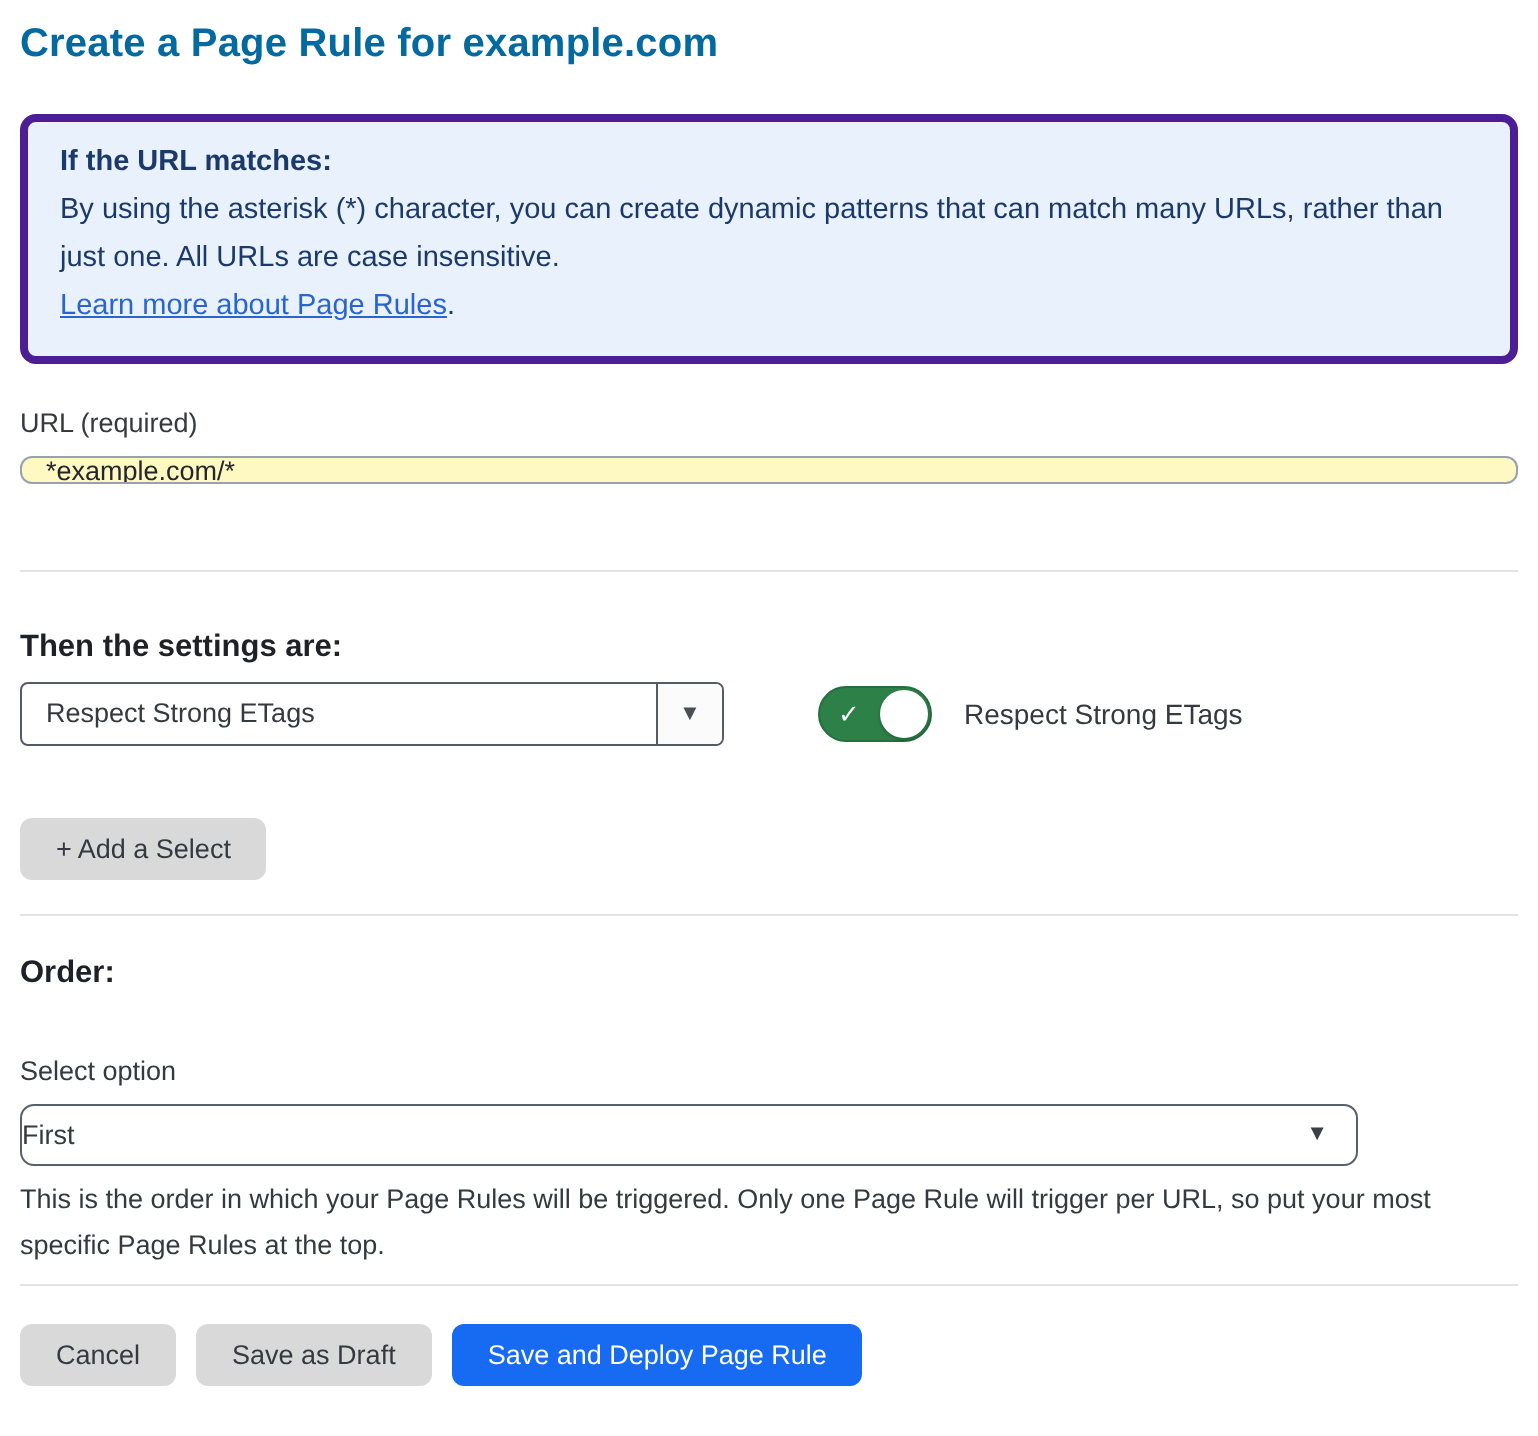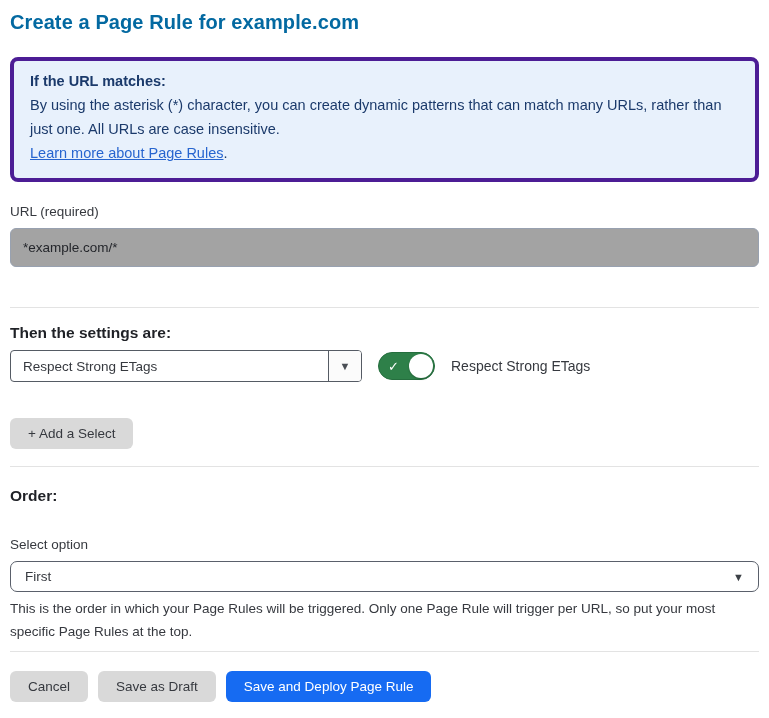--- a/index.html
+++ b/index.html
@@ -42,22 +42,22 @@
   .field-label {
     font-size: 13.5px;
     color: #36393f;
     line-height: 16px;
   }
   .label-url { margin-top: 22px; }
 
   .url-input {
     margin-top: 8px;
     width: 749px;
-    height: 39px;
-    background: #a3a3a3;
+    height: 14px;
+    background: #fef9c3;
     border: 1px solid #98a1b0;
     border-radius: 6px;
     padding: 0 12px;
     font-size: 13.5px;
     color: #24262b;
     font-family: "Liberation Sans", sans-serif;
     outline: none;
   }
 
   .divider {
@@ -68,30 +68,31 @@
   .divider-1 { margin-top: 40px; }
   .divider-2 { margin-top: 17px; }
   .divider-3 { margin-top: 8px; }
 
   .section-heading {
     font-size: 15.5px;
     font-weight: 700;
     color: #1f2126;
     line-height: 18px;
   }
-  .heading-settings { margin-top: 16px; }
+  .heading-settings { margin-top: 29px; }
   .heading-order { margin-top: 20px; }
 
   .label-pick { margin-top: 22px; }
   .label-order-select { margin-top: 32px; }
 
   .setting-row {
     margin-top: 8px;
     display: flex;
     align-items: center;
+    gap: 31px;
   }
 
   .setting-select {
     width: 352px;
     height: 32px;
     background: #ffffff;
     border: 1px solid #555b64;
     border-radius: 4px;
     display: flex;
     align-items: stretch;
@@ -167,28 +168,28 @@
     line-height: 31px;
     display: inline-block;
   }
   .btn-gray { background: #d9d9d9; color: #36393f; }
   .btn-blue { background: #166bf2; color: #ffffff; }
 
   .add-setting-btn { margin-top: 36px; }
 
   .order-select {
     margin-top: 8px;
-    width: 749px;
+    width: 669px;
     height: 31px;
     background: #ffffff;
     border: 1px solid #5a606b;
     border-radius: 7px;
     display: flex;
     align-items: center;
-    padding: 0 14px 0 14px;
+    padding: 0 14px 0 0;
     font-size: 13.5px;
     color: #36393f;
     cursor: pointer;
     justify-content: space-between;
   }
   .order-select-arrow { font-size: 11px; color: #3c4046; }
 
   .help-text {
     margin-top: 5px;
     font-size: 13.5px;

